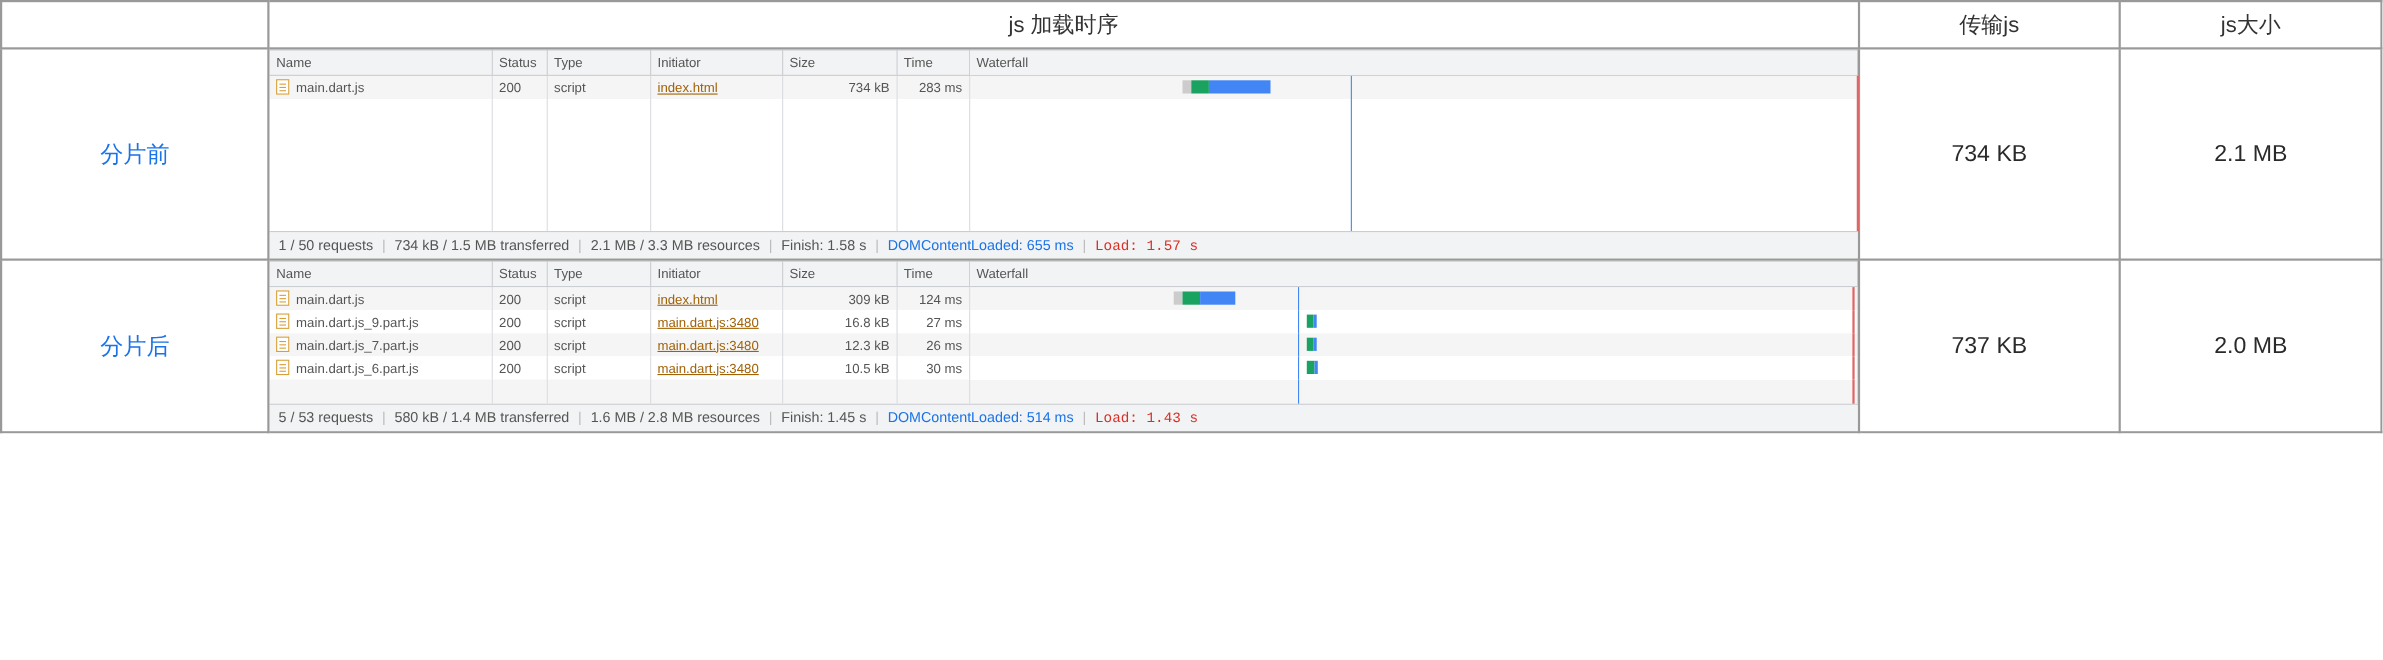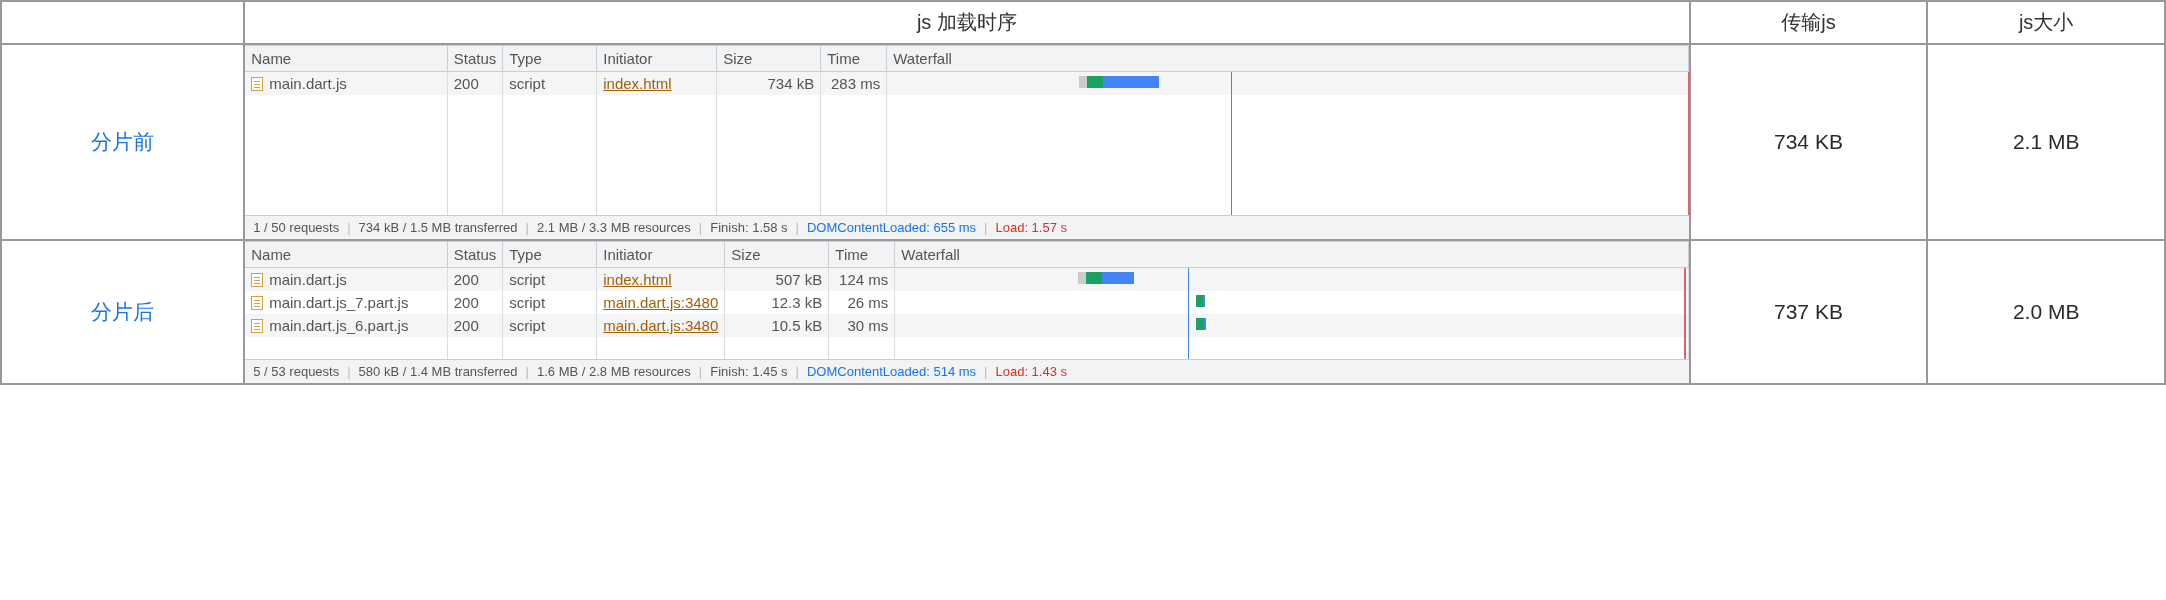--- a/index.html
+++ b/index.html
@@ -39,21 +39,21 @@
       font-size: 21px;
       color: #2a2a2a;
     }
     .network-wrap {
       text-align: left;
       background: #fff;
     }
     .net-table {
       width: 100%;
       border-collapse: collapse;
-      font-size: 15px;
+      font-size: 12px;
     }
     .net-table th {
       background: #f1f3f4;
       border-right: 1px solid #cacdd1;
       border-bottom: 1px solid #cacdd1;
       border-top: 1px solid #cacdd1;
       text-align: left;
       padding: 4px 6px;
       font-weight: normal;
       color: #555;
@@ -131,21 +131,21 @@
       border-top: 1px solid #cacdd1;
       padding: 4px 8px;
       font-size: 13px;
       color: #555;
     }
     .summary-bar .sep {
       color: #bbb;
       margin: 0 8px;
     }
     .summary-dcl { color: #1a73e8; }
-    .summary-load { color: #d93025; }
+    .summary-load { color: #d93025; font-family: Liberation Mono, monospace; }
   </style>
 </head>
 <body>
 
 <table class="outer-table">
   <thead>
     <tr>
       <th class="col-label"></th>
       <th class="col-network">js 加载时序</th>
       <th class="col-transfer">传输js</th>
@@ -218,24 +218,37 @@
                   <th class="net-time-col">Time</th>
                   <th class="net-waterfall-col">Waterfall</th>
                 </tr>
               </thead>
               <tbody>
                 <tr>
                   <td class="net-name-col"><span class="file-icon"></span><span>main.dart.js</span></td>
                   <td class="net-status-col">200</td>
                   <td class="net-type-col">script</td>
                   <td class="net-initiator-col"><span class="initiator-link">index.html</span></td>
-                  <td class="net-size-col">507 kB</td>
+                  <td class="net-size-col">309 kB</td>
                   <td class="net-time-col">124 ms</td>
                   <td class="waterfall-cell">
                     <div class="waterfall-bar" style="left: 23%;"><span class="wf-wait" style="width: 8px;"></span><span class="wf-dns" style="width: 16px;"></span><span class="wf-dl" style="width: 32px;"></span></div>
+                    <div class="wf-line-blue" style="left: 37%;"></div>
+                    <div class="wf-line-red" style="left: 99.5%;"></div>
+                  </td>
+                </tr>
+                <tr>
+                  <td class="net-name-col"><span class="file-icon"></span><span>main.dart.js_9.part.js</span></td>
+                  <td class="net-status-col">200</td>
+                  <td class="net-type-col">script</td>
+                  <td class="net-initiator-col"><span class="initiator-link">main.dart.js:3480</span></td>
+                  <td class="net-size-col">16.8 kB</td>
+                  <td class="net-time-col">27 ms</td>
+                  <td class="waterfall-cell">
+                    <div class="waterfall-bar" style="left: 38%;"><span class="wf-wait" style="width: 0px;"></span><span class="wf-dns" style="width: 6.4px;"></span><span class="wf-dl" style="width: 2.4px;"></span></div>
                     <div class="wf-line-blue" style="left: 37%;"></div>
                     <div class="wf-line-red" style="left: 99.5%;"></div>
                   </td>
                 </tr>
                 <tr>
                   <td class="net-name-col"><span class="file-icon"></span><span>main.dart.js_7.part.js</span></td>
                   <td class="net-status-col">200</td>
                   <td class="net-type-col">script</td>
                   <td class="net-initiator-col"><span class="initiator-link">main.dart.js:3480</span></td>
                   <td class="net-size-col">12.3 kB</td>

